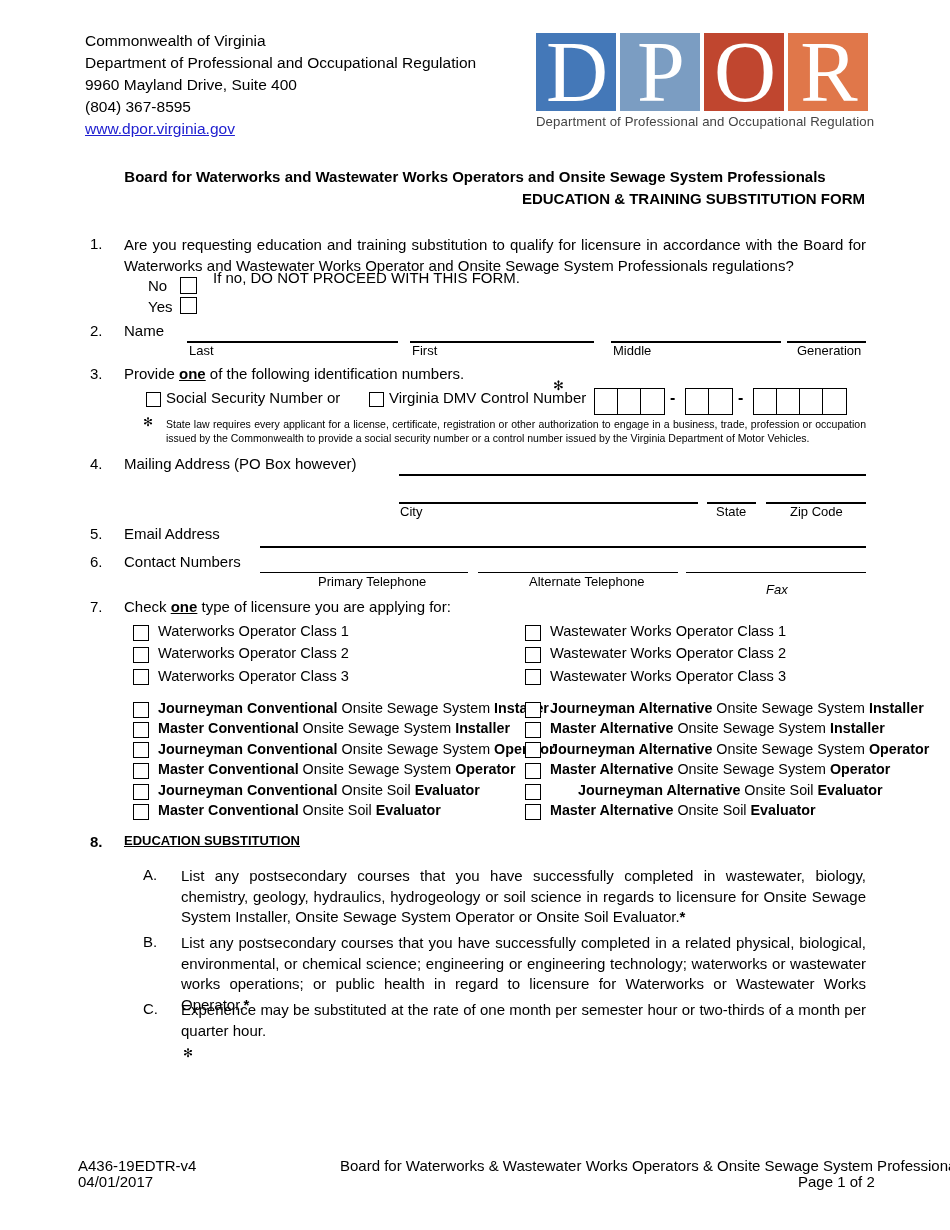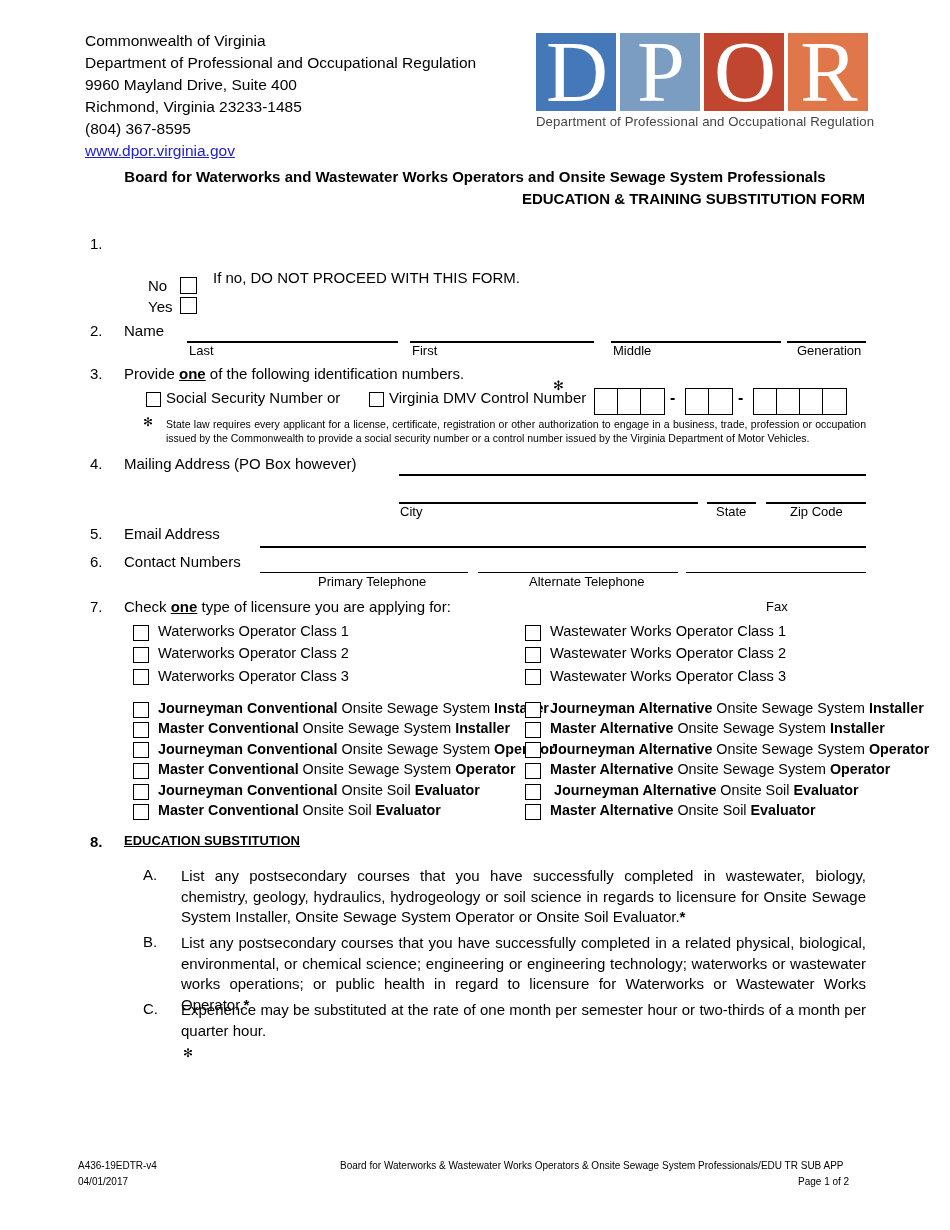--- a/index.html
+++ b/index.html
@@ -62,32 +62,31 @@
 
   .b{font-weight:bold;}
   .u{text-decoration:underline;}
 
   .fine{position:absolute;font-size:10.5px;line-height:13.5px;text-align:justify;}
   .fine2{position:absolute;font-size:11.5px;line-height:15px;text-align:justify;}
 
   .row-item{position:absolute;font-size:14.3px;white-space:nowrap;}
   .row-item2{position:absolute;font-size:14.6px;white-space:nowrap;}
 
-  .footer{position:absolute;font-size:10px;line-height:16px;white-space:nowrap;}
+  .footer{position:absolute;font-size:15px;line-height:16px;white-space:nowrap;}
 </style>
 </head>
 <body>
 
 <div class="page">
 
   <div class="hdr">
     <div>Commonwealth of Virginia</div>
     <div>Department of Professional and Occupational Regulation</div>
     <div>9960 Mayland Drive, Suite 400</div>
-    <div>Richmond, Virginia 23233-1485</div>
     <div>(804) 367-8595</div>
     <div><a class="url" href="#">www.dpor.virginia.gov</a></div>
   </div>
 
   <div class="logo">
     <div class="logo-squares">
       <div class="sq" id="sq0" style="left:0px;background:#4478b8;">
         <span class="glyph">D</span>
       </div>
       <div class="sq" id="sq1" style="left:84px;background:#7b9dc2;">
@@ -102,20 +101,21 @@
     </div>
     <div class="logo-cap">Department of Professional and Occupational Regulation</div>
   </div>
 
   <div class="title1">Board for Waterworks and Wastewater Works Operators and Onsite Sewage System Professionals</div>
   <div class="title2">
     <span class="inner">EDUCATION &amp; TRAINING SUBSTITUTION FORM</span>
   </div>
 
   <div class="num" style="left:90px;top:235px;">1.</div>
+  <div class="just" style="left:124px;top:235px;width:742px;">Are you requesting education and training substitution to qualify for licensure in accordance with the Board for Waterworks and Wastewater Works Operator and Onsite Sewage System Professionals regulations?</div>
   <div class="lbl" style="left:148px;top:277px;">No</div>
   <div class="cb s16" style="left:180px;top:277px;"></div>
   <div class="lbl" style="left:213px;top:269px;">If no, DO NOT PROCEED WITH THIS FORM.</div>
   <div class="lbl" style="left:148px;top:298px;">Yes</div>
   <div class="cb s16" style="left:180px;top:297px;"></div>
 
   <div class="num" style="left:90px;top:322px;">2.</div>
   <div class="lbl" style="left:124px;top:322px;">Name</div>
 
   <div class="rule" style="left:187px;top:341px;width:211px;"></div>
@@ -168,21 +168,21 @@
   <div class="lbl" style="left:124px;top:525px;">Email Address</div>
   <div class="rule" style="left:260px;top:546px;width:606px;"></div>
 
   <div class="num" style="left:90px;top:553px;">6.</div>
   <div class="lbl" style="left:124px;top:553px;">Contact Numbers</div>
   <div class="rule thin" style="left:260px;top:572px;width:208px;"></div>
   <div class="rule thin" style="left:478px;top:572px;width:200px;"></div>
   <div class="rule thin" style="left:686px;top:572px;width:180px;"></div>
   <div class="caption" style="left:318px;top:574px;">Primary Telephone</div>
   <div class="caption" style="left:529px;top:574px;">Alternate Telephone</div>
-  <div class="caption" style="left:766px;top:599px;">Fax</div>
+  <div class="caption" style="left:766px;top:582px;font-style:italic;">Fax</div>
 
   <div class="num" style="left:90px;top:598px;">7.</div>
   <div class="lbl" style="left:124px;top:598px;"><span>Check </span><span class="b u">one</span><span> type of licensure you are applying for:</span></div>
 
   <div class="cb s14" style="left:133px;top:625px;"></div>
   <div class="row-item2" style="left:158px;top:623px;">Waterworks Operator Class 1</div>
   <div class="cb s14" style="left:133px;top:647px;"></div>
   <div class="row-item2" style="left:158px;top:645px;">Waterworks Operator Class 2</div>
   <div class="cb s14" style="left:133px;top:669px;"></div>
   <div class="row-item2" style="left:158px;top:668px;">Waterworks Operator Class 3</div>
@@ -221,21 +221,21 @@
     <div class="cb s14" style="left:525px;top:722px;"></div>
     <div class="row-item" style="left:550px;top:720px;"><span class="b">Master Alternative</span><span> Onsite Sewage System </span><span class="b">Installer</span></div>
 
     <div class="cb s14" style="left:525px;top:742px;"></div>
     <div class="row-item" style="left:550px;top:741px;"><span class="b">Journeyman Alternative</span><span> Onsite Sewage System </span><span class="b">Operator</span></div>
 
     <div class="cb s14" style="left:525px;top:763px;"></div>
     <div class="row-item" style="left:550px;top:761px;"><span class="b">Master Alternative</span><span> Onsite Sewage System </span><span class="b">Operator</span></div>
 
     <div class="cb s14" style="left:525px;top:784px;"></div>
-    <div class="row-item" style="left:554px;top:782px;"><span class="b">Journeyman Alternative</span><span> Onsite Soil </span><span class="b">Evaluator</span></div>
+    <div class="row-item" style="left:578px;top:782px;"><span class="b">Journeyman Alternative</span><span> Onsite Soil </span><span class="b">Evaluator</span></div>
 
     <div class="cb s14" style="left:525px;top:804px;"></div>
     <div class="row-item" style="left:550px;top:802px;"><span class="b">Master Alternative</span><span> Onsite Soil </span><span class="b">Evaluator</span></div>
   </div>
 
   <div class="num" style="left:90px;top:833px;font-weight:bold;">8.</div>
   <div class="lbl b u" style="left:124px;top:833px;font-size:13px;">EDUCATION SUBSTITUTION</div>
 
   <div class="lbl" style="left:143px;top:866px;">A.</div>
   <div class="just last-line-left" style="left:181px;top:866px;width:685px;"><span>List any postsecondary courses that you have successfully completed in wastewater, biology, chemistry, geology, hydraulics, hydrogeology or soil science in regards to licensure for Onsite Sewage System Installer, Onsite Sewage System Operator or Onsite Soil Evaluator.</span><span class="b">*</span></div>

